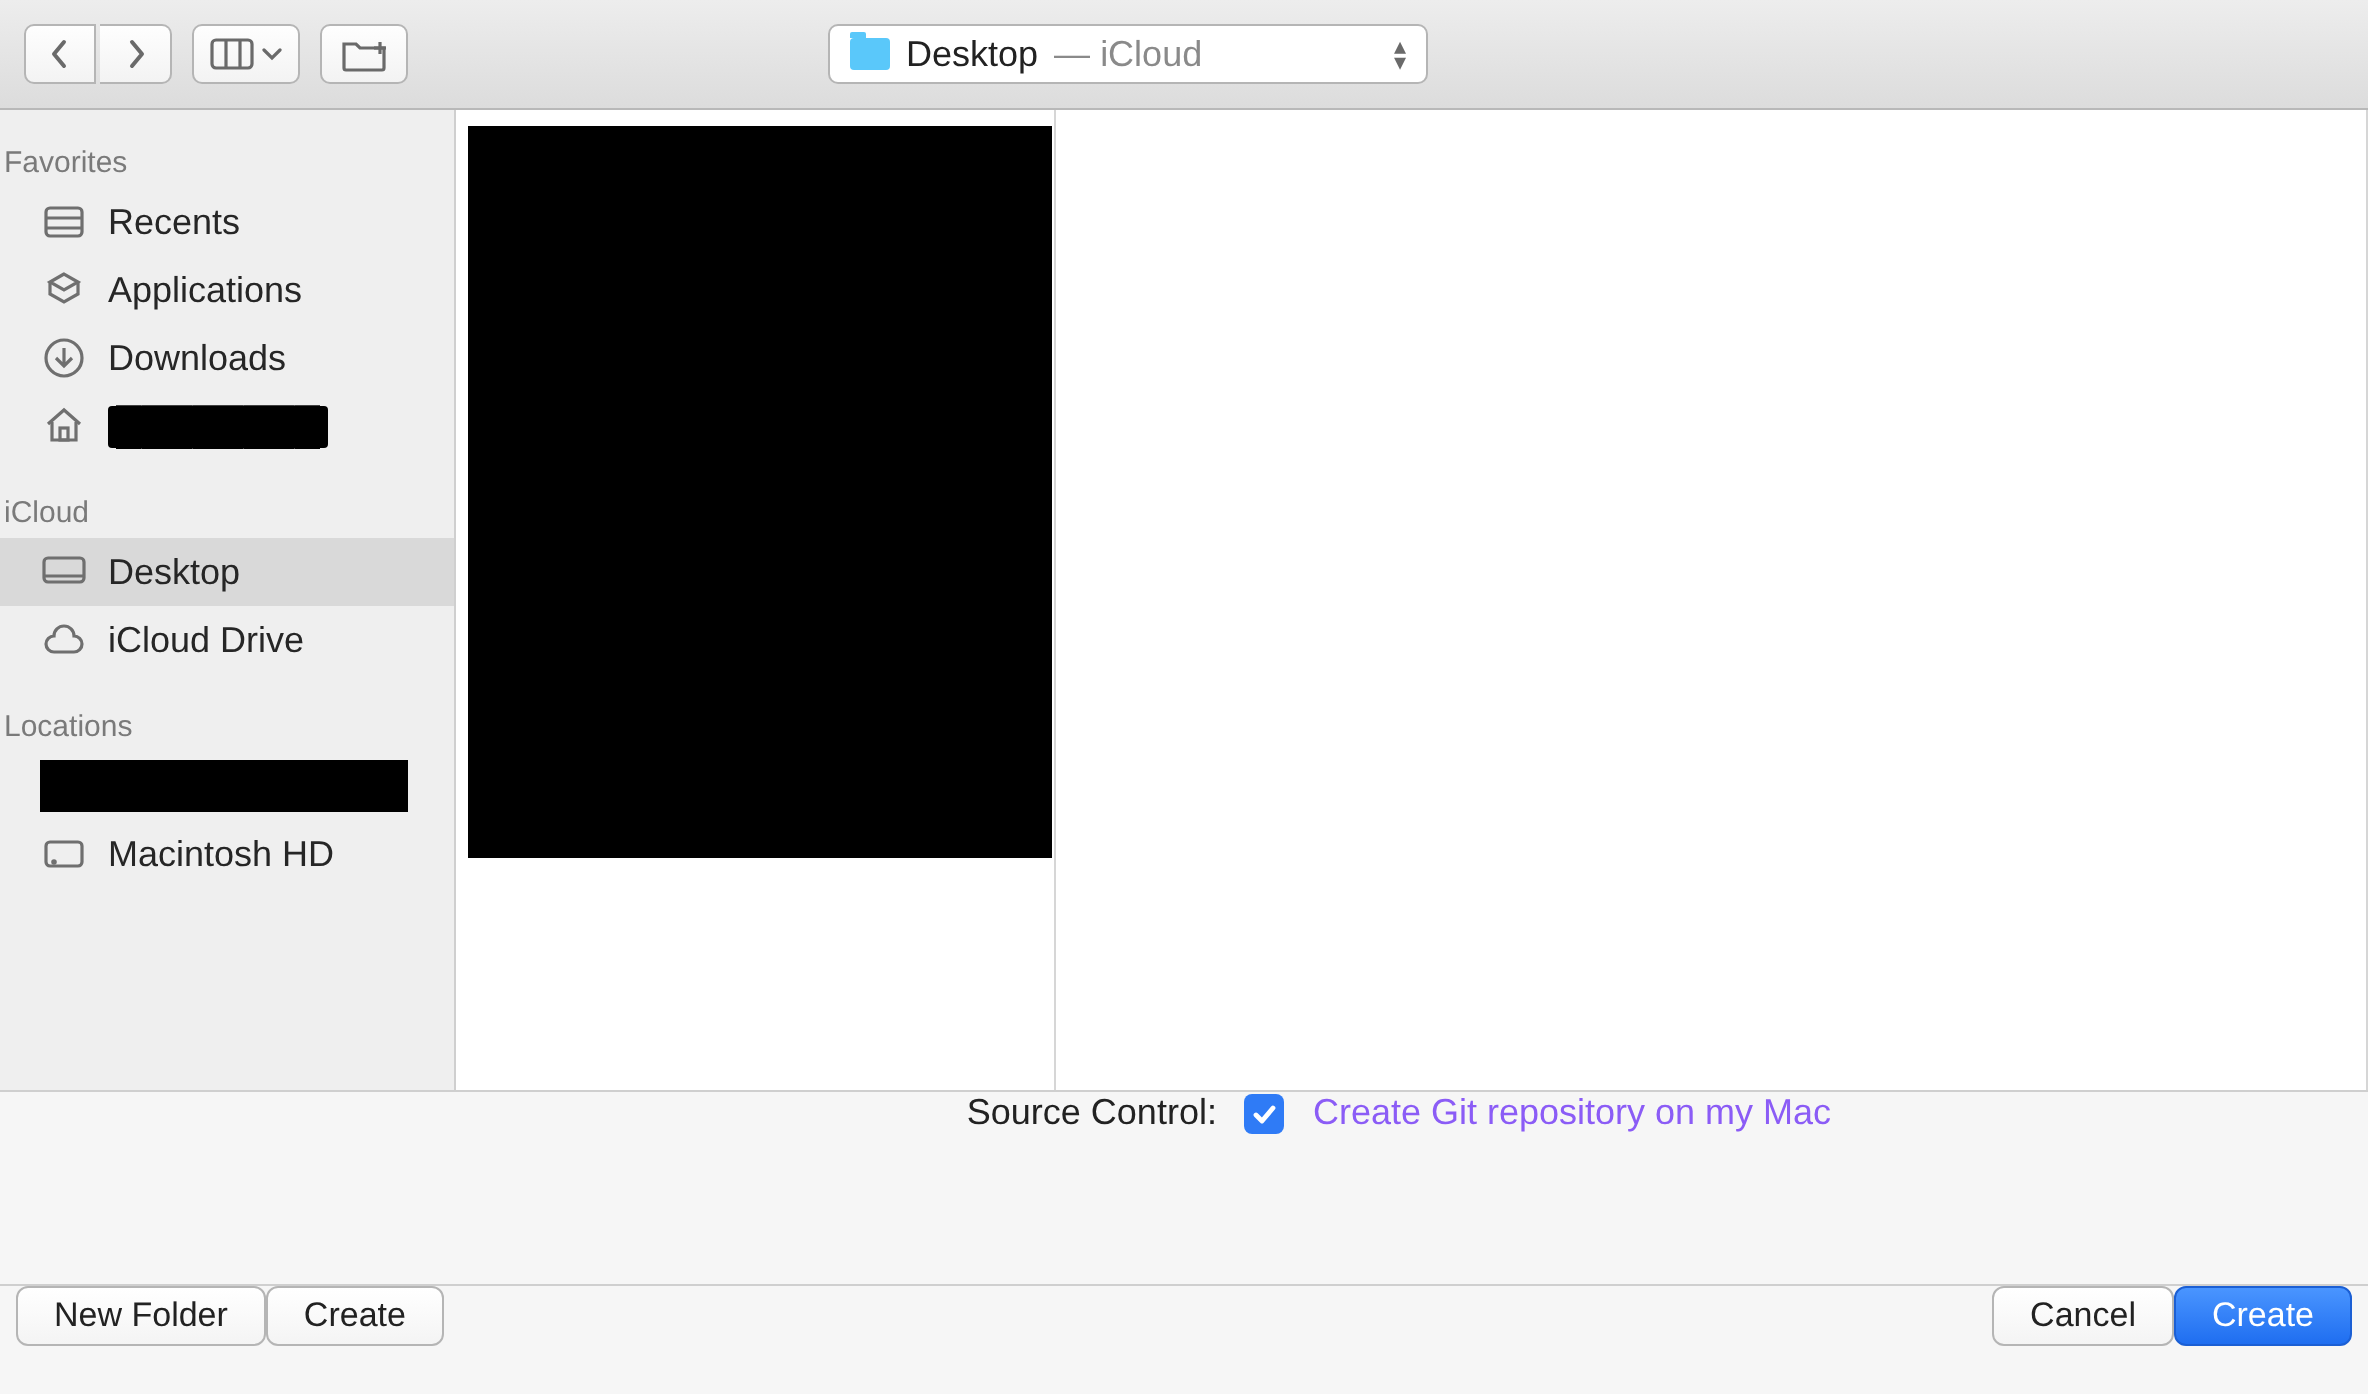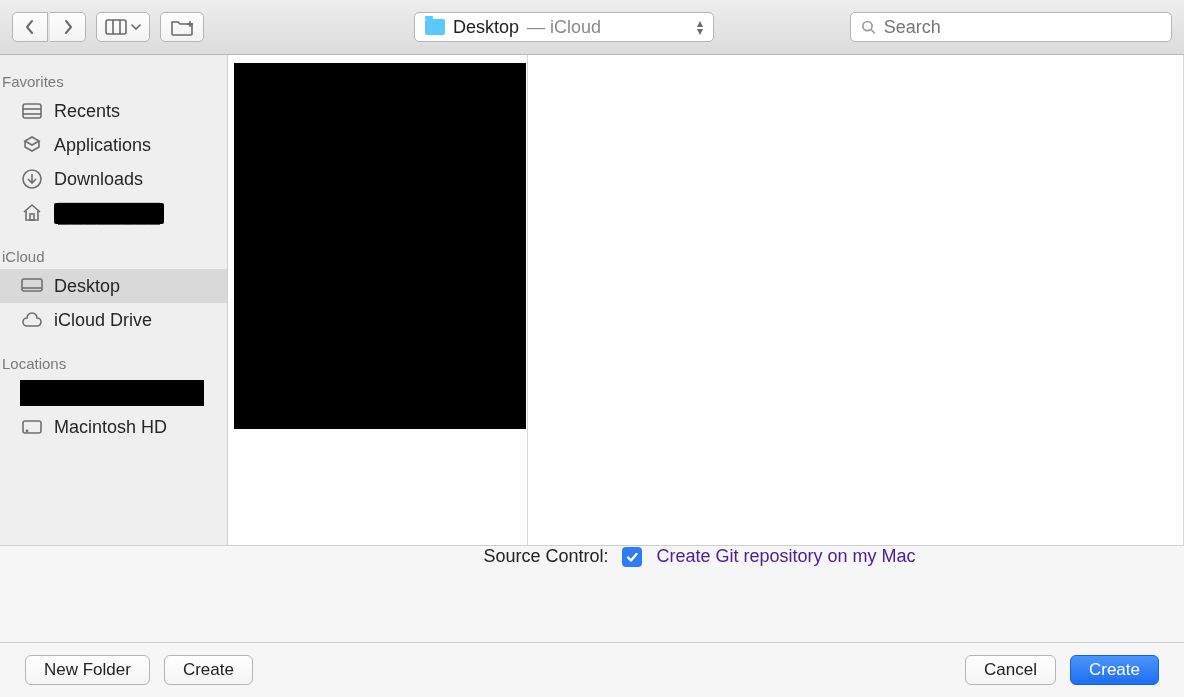--- a/index.html
+++ b/index.html
@@ -105,30 +105,30 @@
   display: flex; flex-direction: column; align-items: center; justify-content: flex-start;
   gap: 4px;
 }
 .opt-row { display: flex; align-items: center; gap: 14px; }
 .opt-label { font-size: 18px; color: #222; width: 340px; text-align: right; }
 .chk {
   width: 20px; height: 20px; border-radius: 4px; background: #2f7bf6;
   display: inline-flex; align-items: center; justify-content: center;
 }
 .chk svg { stroke: #fff; }
-.opt-text { font-size: 18px; color: #4c1d95; }
+.opt-text { font-size: 18px; color: #8b5cf6; }
 .opt-sub  { font-size: 16px; color: #9a9a9a; margin-left: 36px; }
 
 
 .footer {
   height: 55px;
   border-top: 1px solid #cfcfcf;
   background: #f6f6f6;
-  display: flex; align-items: center;
-  padding: 0 25px; gap: 14px;
+  display: flex; align-items: flex-start;
+  padding: 0 8px; 
 }
 .btn {
   height: 30px; padding: 0 18px;
   background: linear-gradient(#ffffff, #f4f4f4);
   border: 1px solid #b5b5b5;
   border-radius: 6px;
   font-size: 17px; color: #222;
   display: inline-flex; align-items: center; justify-content: center;
 }
 .btn.primary {
@@ -179,27 +179,20 @@
   <div class="path-pop" style="margin-left:200px">
     <span class="folder-chip"></span>
     <span class="main">Desktop</span>
     <span class="sub">— <span>iCloud</span></span>
     <span class="updown">
         <span>▴</span>
         <span>▾</span>
       </span>
   </div>
 
-  <div class="search">
-    <svg class="mag" viewBox="0 0 16 16" fill="none" stroke="#9a9a9a" stroke-width="1.8">
-        <circle cx="7" cy="7" r="5"></circle>
-        <line x1="11" y1="11" x2="15" y2="15"></line>
-      </svg>
-    <input placeholder="Search" style="">
-  </div>
 </div>
 
 <div class="body">
   <div class="sidebar">
 
     <div class="sec-title">Favorites</div>
     <div class="sb-item">
       <span class="ico">
         <svg width="22" height="18" viewBox="0 0 22 18" fill="none" stroke="#6f6f6f" stroke-width="1.6">
             <rect x="2" y="2" width="18" height="14" rx="2"></rect>

